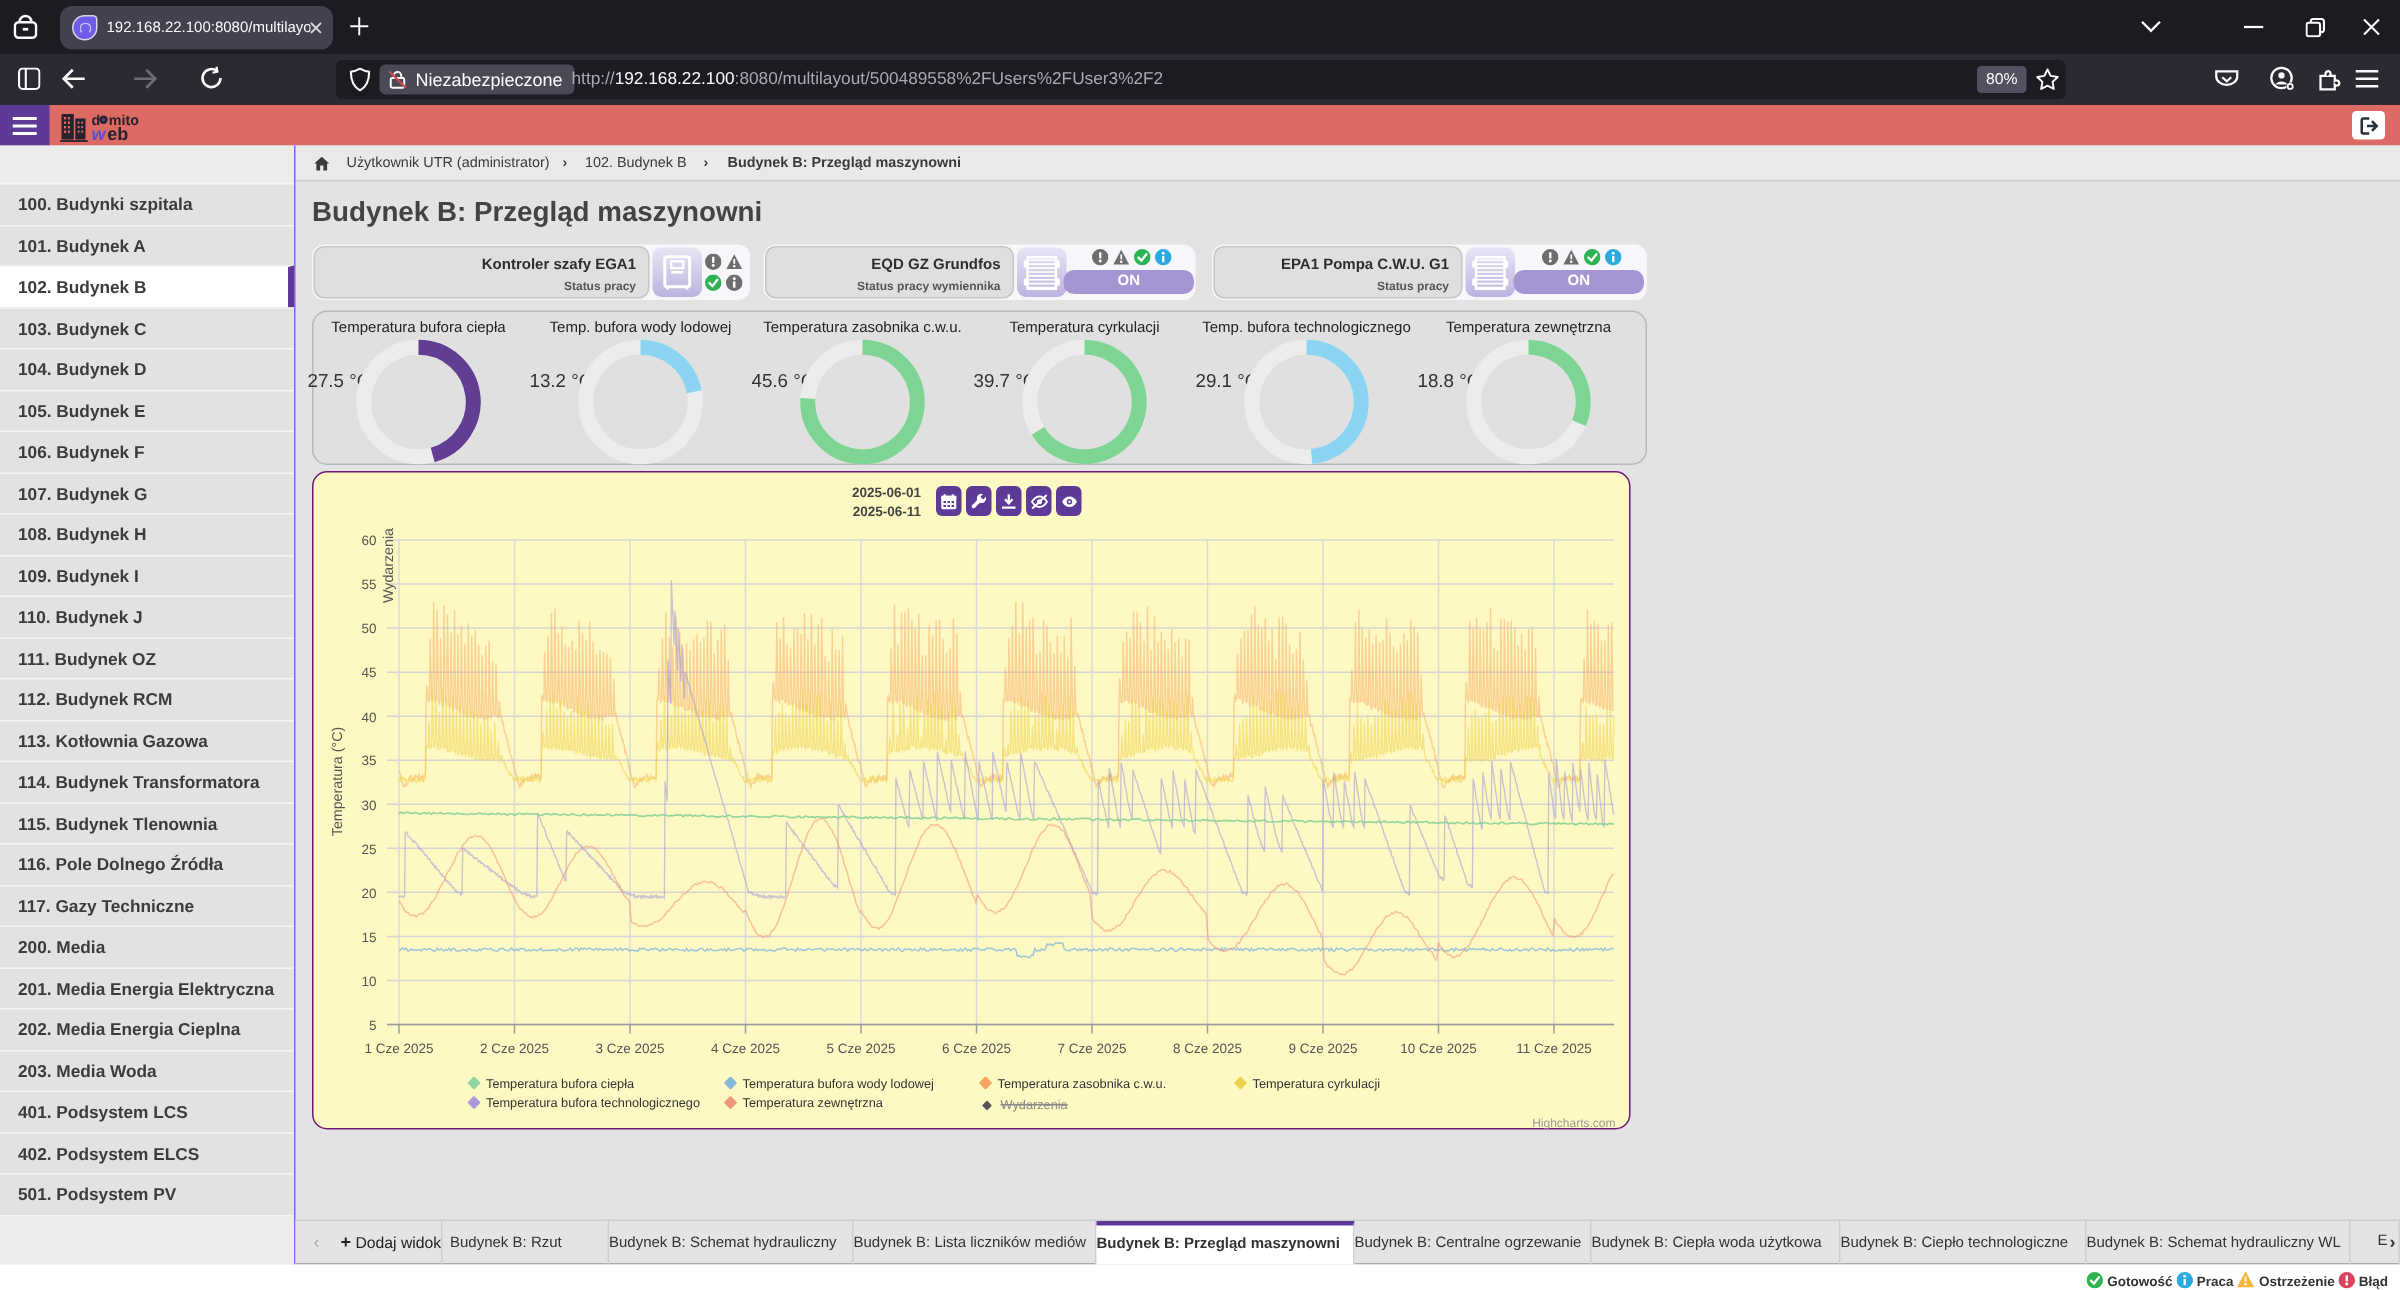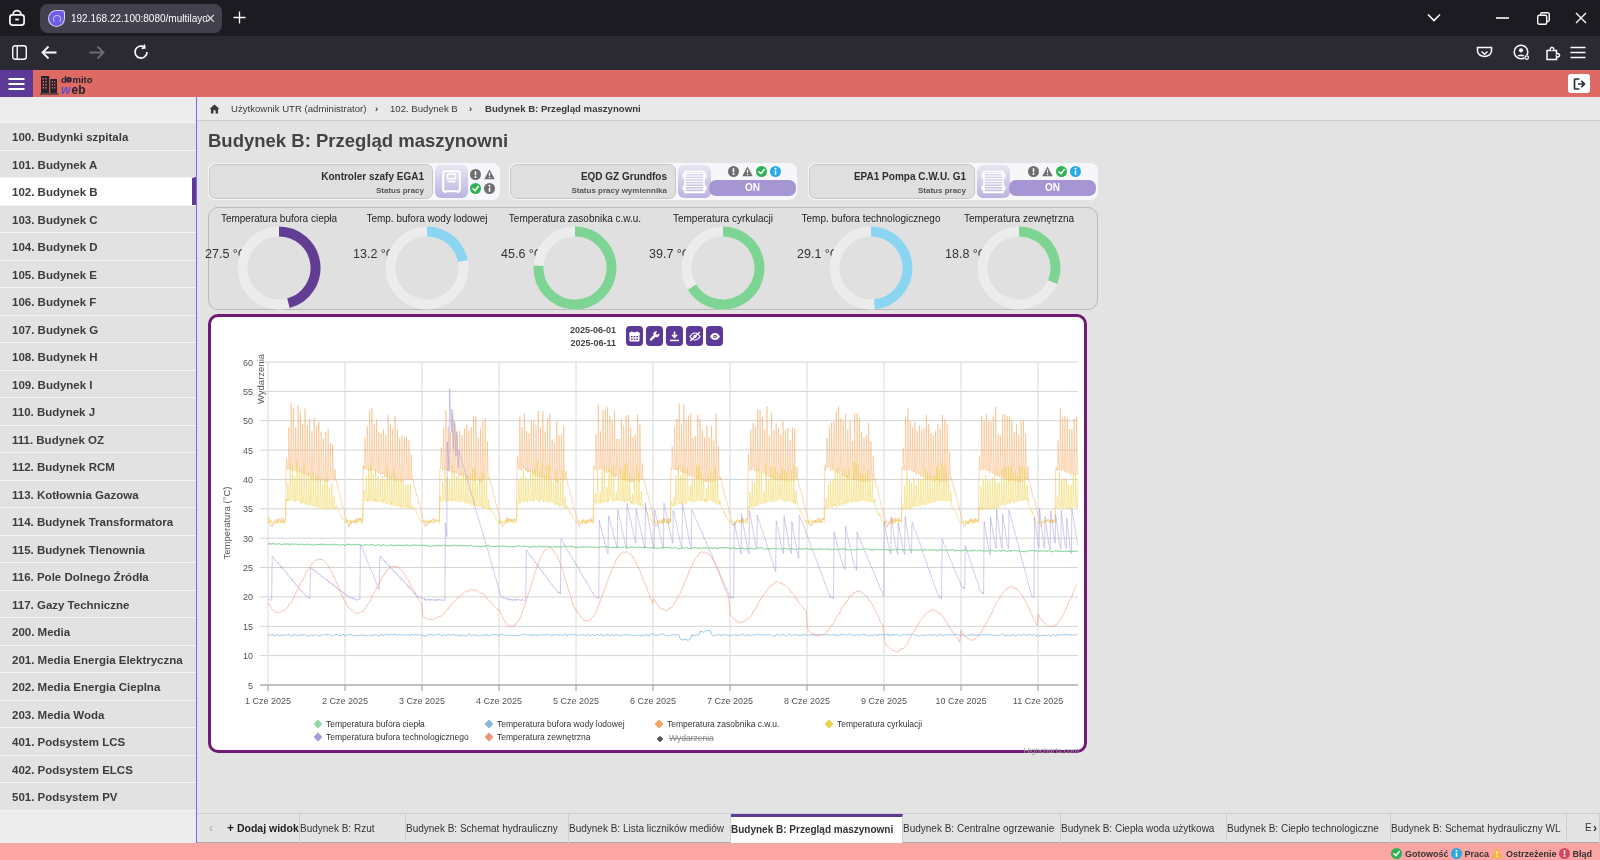--- a/index.html
+++ b/index.html
@@ -37,31 +37,31 @@
 .card{position:absolute;top:163px;height:37px;background:#f7f6fa;border-radius:8px}
 .cardlbl{position:absolute;left:1px;top:1px;height:35px;background:#dfdfdf;border:1px solid #c6c6c6;border-radius:7px;text-align:right;padding:3px 8px 0 0}
 .cardlbl .t1{font-size:10px;font-weight:bold;color:#2e2e2e;line-height:13px;white-space:nowrap;margin-top:2px}
 .cardlbl .t2{font-size:8px;font-weight:bold;color:#555;line-height:11px;margin-top:2px}
 .devic{position:absolute;top:2px;width:33px;height:33px;border-radius:6px;background:linear-gradient(#e8e6f4,#bcb3e0)}
 .onbtn{position:absolute;height:16px;background:#a695d3;border-radius:7px;color:#fff;font-size:10px;font-weight:bold;text-align:center;line-height:16px}
 .sic{position:absolute;width:11px;height:11px}
 #gpanel{position:absolute;left:208px;top:207px;width:890px;height:103px;background:#e0e0e0;border:1px solid #b9b9b9;border-radius:10px}
 .gt{position:absolute;top:5px;width:148px;text-align:center;font-size:10px;color:#222;white-space:nowrap}
 .gv{position:absolute;top:39px;width:148px;text-align:left;font-size:12.5px;color:#333}
-#cpanel{position:absolute;left:208px;top:314px;width:879px;height:439px;background:#ffffff;border:3px solid #701a75;border-radius:10px}
+#cpanel{position:absolute;left:208px;top:314px;width:879px;height:439px;background:#fef9c3;border:1px solid #701a75;border-radius:10px}
 .cdate{position:absolute;width:100px;text-align:right;font-size:9px;font-weight:bold;color:#444}
 .cbtn{position:absolute;top:9px;width:17px;height:20px;background:#5d3a97;border-radius:4px}
 .cbtn svg{position:absolute;left:3px;top:4.5px}
 .leg{position:absolute;font-size:8.5px;color:#333;white-space:nowrap}
 .leg i{display:inline-block;width:8px;height:8px;transform:rotate(45deg) scale(0.8);border-radius:1px;margin-right:4px;vertical-align:-1px}
 
 #btabs{position:absolute;left:197px;top:813px;width:1403px;height:30px;background:#e4e4e4;border-top:1px solid #cfcfcf;border-bottom:1px solid #a9a9a9}
 .btab{position:absolute;top:0;height:29px;line-height:29px;font-size:10px;color:#333;text-align:left;border-right:1px solid #cfcfcf;white-space:nowrap;overflow:hidden}
 .btab.act{background:#fff;border-top:3px solid #5d3a97;font-weight:bold;line-height:26px}
-#statusbar{position:absolute;left:0;top:843px;width:1600px;height:17px;background:#fca5a5;font-size:9px;font-weight:bold;color:#333}
+#statusbar{position:absolute;left:0;top:843px;width:1600px;height:17px;background:#ffffff;font-size:9px;font-weight:bold;color:#333}
 </style>
 </head>
 <body>
 
 <div id="tabbar">
   <svg class="ic abs" style="left:9px;top:9px" width="16" height="17" viewBox="0 0 16 17">
       <path d="M4.2 5.8 V5 A3.8 3.3 0 0 1 11.8 5 V5.8" fill="none" stroke="#fbfbfe" stroke-width="1.7"></path>
       <rect x="0.9" y="5.8" width="14.2" height="10.3" rx="2.6" fill="none" stroke="#fbfbfe" stroke-width="1.7"></rect>
       <rect x="6.2" y="9.6" width="3.6" height="1.8" fill="#fbfbfe"></rect>
     </svg>
@@ -96,20 +96,35 @@
   <svg class="ic abs" style="left:41px;top:8px" width="17" height="17" viewBox="0 0 17 17">
       <path d="M15.5 8.5 H2 M7.5 2.5 L1.5 8.5 L7.5 14.5" fill="none" stroke="#fbfbfe" stroke-width="1.8"></path>
     </svg>
   <svg class="ic abs" style="left:88px;top:8px" width="17" height="17" viewBox="0 0 17 17">
       <path d="M1.5 8.5 H15 M9.5 2.5 L15.5 8.5 L9.5 14.5" fill="none" stroke="#6c6b77" stroke-width="1.8"></path>
     </svg>
   <svg class="ic abs" style="left:133px;top:8px" width="16" height="16" viewBox="0 0 16 16">
       <path d="M14 8 A6 6 0 1 1 11.5 3.2" fill="none" stroke="#fbfbfe" stroke-width="1.7"></path>
       <path d="M11.3 0.5 L11.9 3.8 L8.7 4.5" fill="none" stroke="#fbfbfe" stroke-width="1.5"></path>
     </svg>
+  <div id="urlbar">
+    <svg class="ic abs" style="left:9px;top:5px" width="14" height="16" viewBox="0 0 14 16">
+        <path d="M7 0.8 C5 2 2.8 2.6 0.9 2.8 C0.9 8 2 12.5 7 15.2 C12 12.5 13.1 8 13.1 2.8 C11.2 2.6 9 2 7 0.8 Z" fill="none" stroke="#fbfbfe" stroke-width="1.4"></path>
+      </svg>
+    <div class="npill"><svg class="ic abs" style="left:5px;top:3px" width="14" height="14" viewBox="0 0 14 14">
+          <rect x="2.5" y="6" width="9" height="6.5" rx="1" fill="none" stroke="#fbfbfe" stroke-width="1.3"></rect>
+          <path d="M4.5 6 V4.5 A2.5 2.5 0 0 1 9.5 4.5 V6" fill="none" stroke="#fbfbfe" stroke-width="1.3"></path>
+          <path d="M1.5 1.5 L12.5 12.5" stroke="#c94a4a" stroke-width="1.6"></path>
+        </svg>Niezabezpieczone</div>
+    <div class="urltext">http://<b>192.168.22.100</b>:8080/multilayout/500489558%2FUsers%2FUser3%2F2</div>
+    <div class="zoompill">80%</div>
+    <svg class="ic abs" style="left:1133px;top:5px" width="16" height="16" viewBox="0 0 16 16">
+        <path d="M8 1.3 L10.1 5.6 L14.8 6.3 L11.4 9.6 L12.2 14.3 L8 12.1 L3.8 14.3 L4.6 9.6 L1.2 6.3 L5.9 5.6 Z" fill="none" stroke="#fbfbfe" stroke-width="1.3" stroke-linejoin="round"></path>
+      </svg>
+  </div>
   <svg class="ic abs" style="left:1476px;top:9px" width="17" height="16" viewBox="0 0 17 16">
       <path d="M1.5 2.5 H15.5 V6 A7 5.5 0 0 1 1.5 6 Z" fill="none" stroke="#fbfbfe" stroke-width="1.5"></path>
       <path d="M5.5 6.5 L8.5 9.2 L11.5 6.5" fill="none" stroke="#fbfbfe" stroke-width="1.5"></path>
     </svg>
   <svg class="ic abs" style="left:1513px;top:8px" width="18" height="18" viewBox="0 0 18 18">
       <circle cx="8" cy="8" r="6.8" fill="none" stroke="#fbfbfe" stroke-width="1.5"></circle>
       <circle cx="8" cy="6.3" r="2.1" fill="#fbfbfe"></circle>
       <path d="M3.8 12.3 A5 4.2 0 0 1 12.2 12.3" fill="#fbfbfe"></path>
       <circle cx="13.8" cy="13.6" r="2.6" fill="#2b2a33"></circle>
       <circle cx="13.8" cy="13.6" r="1.7" fill="none" stroke="#fbfbfe" stroke-width="1.2"></circle>
@@ -479,21 +494,21 @@
     <div class="leg" style="left:274px;top:402px"><i style="background:#85b8dc"></i>Temperatura bufora wody lodowej</div>
     <div class="leg" style="left:444px;top:402px"><i style="background:#f5a55f"></i>Temperatura zasobnika c.w.u.</div>
     <div class="leg" style="left:614px;top:402px"><i style="background:#ecd34e"></i>Temperatura cyrkulacji</div>
     <div class="leg" style="left:103px;top:415px"><i style="background:#a99bd8"></i>Temperatura bufora technologicznego</div>
     <div class="leg" style="left:274px;top:415px"><i style="background:#ef9579"></i>Temperatura zewnętrzna</div>
     <div class="leg" style="left:446px;top:416px;color:#8a8a8a"><i style="background:#555;width:6px;height:6px;margin-right:6px"></i><s>Wydarzenia</s></div>
   </div>
 
 <div id="btabs">
     <div class="abs" style="left:12px;top:7px;color:#aaa;font-size:12px">‹</div>
-<div class="abs" style="left:30px;top:0;height:29px;line-height:29px;font-size:10.5px;font-weight:bold;color:#222;border-right:1px solid #cfcfcf;padding-right:0"><b style="font-size:12px">+</b> Dodaj widok</div>
+<div class="abs" style="left:30px;top:0;height:29px;line-height:29px;font-size:10.5px;font-weight:normal;color:#222;border-right:1px solid #cfcfcf;padding-right:0"><b style="font-size:12px">+</b> Dodaj widok</div>
 <div class="btab" style="left:103px;width:106px">Budynek B: Rzut</div>
 <div class="btab" style="left:209px;width:163px">Budynek B: Schemat hydrauliczny</div>
 <div class="btab" style="left:372px;width:162px">Budynek B: Lista liczników mediów</div>
 <div class="btab act" style="left:534px;width:172px">Budynek B: Przegląd maszynowni</div>
 <div class="btab" style="left:706px;width:158px">Budynek B: Centralne ogrzewanie</div>
 <div class="btab" style="left:864px;width:166px">Budynek B: Ciepła woda użytkowa</div>
 <div class="btab" style="left:1030px;width:164px">Budynek B: Ciepło technologiczne</div>
 <div class="btab" style="left:1194px;width:176px">Budynek B: Schemat hydrauliczny WL</div>
 <div class="btab" style="left:1370px;width:33px"></div>
 <div class="abs" style="left:1388px;top:8px;color:#333;font-size:10px">E</div>

